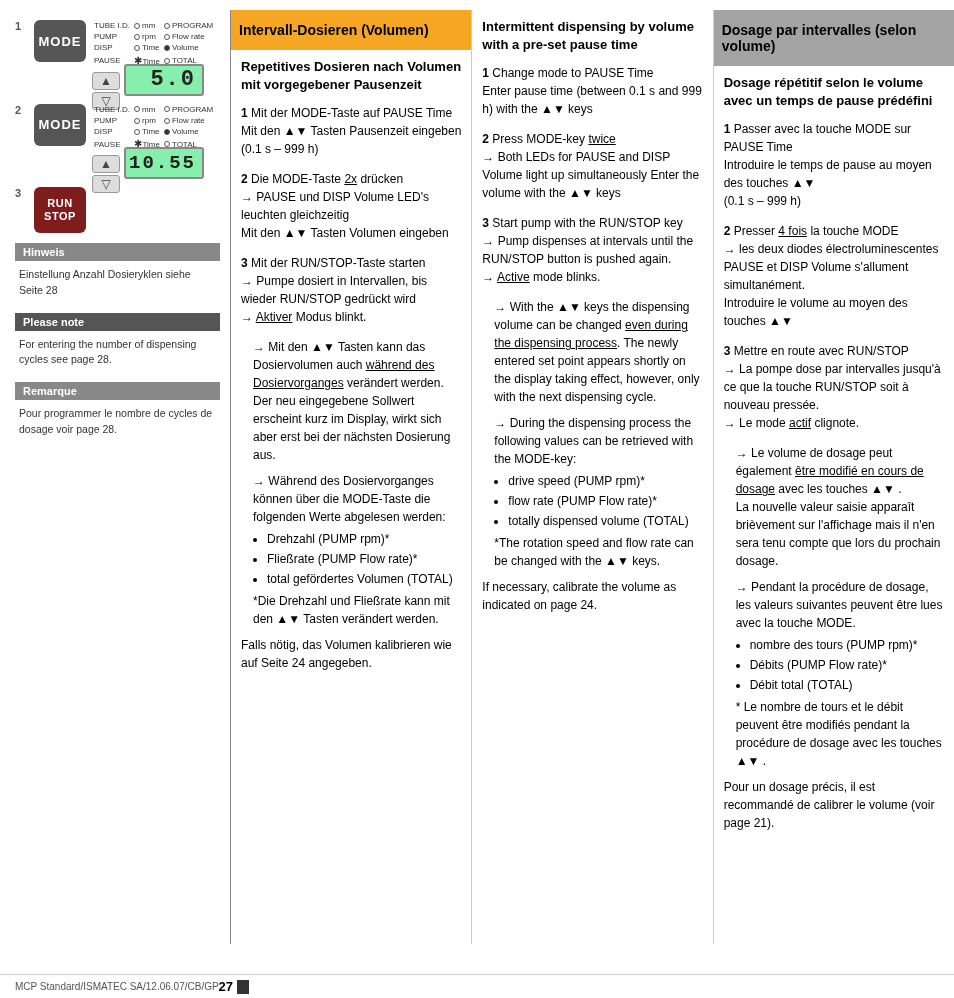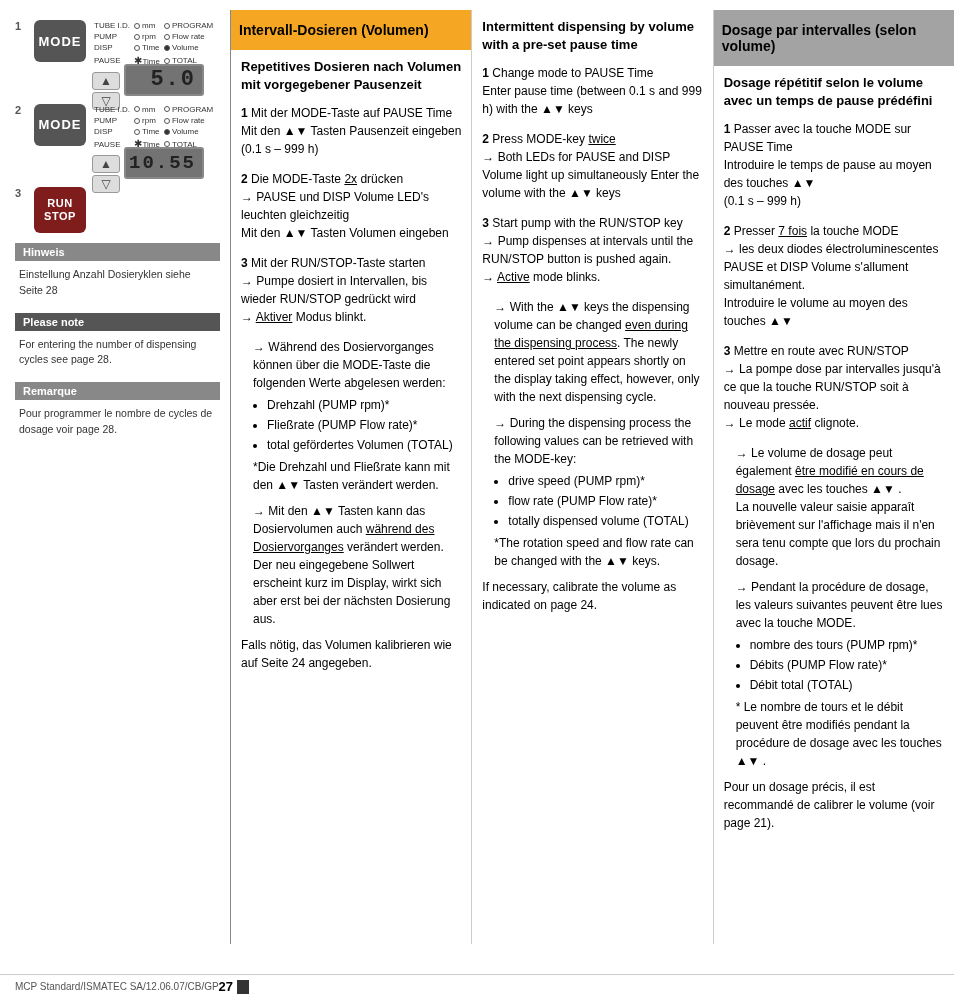--- a/index.html
+++ b/index.html
@@ -77,21 +77,21 @@
     }
 
     .star-marker {
       font-size: 10px;
       color: #333;
     }
 
     .display-screen {
       width: 80px;
       height: 32px;
-      background: #737373;
+      background: #86efac;
       border: 2px solid #888;
       border-radius: 3px;
       display: flex;
       align-items: center;
       justify-content: flex-end;
       padding-right: 6px;
       font-size: 22px;
       font-weight: bold;
       font-family: 'Courier New', monospace;
       color: #222;
@@ -413,31 +413,31 @@
           Mit den ▲▼ Tasten Volumen eingeben</p>
         </div>
 
         <div class="step">
           <p><span class="step-num">3</span> Mit der RUN/STOP-Taste starten<br>
           → Pumpe dosiert in Intervallen, bis wieder RUN/STOP gedrückt wird<br>
           → <span class="underline">Aktiver</span> Modus blinkt.</p>
         </div>
 
         <div class="indent-block">
+          <p>→ Mit den ▲▼ Tasten kann das Dosiervolumen auch <span class="underline">während des Dosiervorganges</span> verändert werden. Der neu eingegebene Sollwert erscheint kurz im Display,  wirkt sich aber erst bei der nächsten Dosierung aus.</p>
+        </div>
+
+        <div class="indent-block">
           <p>→ Während des Dosiervorganges können über die MODE-Taste die folgenden Werte abgelesen werden:</p>
           <ul class="bullet-list">
             <li><span>Drehzahl (PUMP rpm)*</span></li>
             <li><span>Fließrate (PUMP Flow rate)*</span></li>
             <li>total gefördertes Volumen (TOTAL)</li>
           </ul>
           <p>*Die Drehzahl und Fließrate kann mit den ▲▼ Tasten verändert werden.</p>
-        </div>
-
-        <div class="indent-block">
-          <p>→ Mit den ▲▼ Tasten kann das Dosiervolumen auch <span class="underline">während des Dosiervorganges</span> verändert werden. Der neu eingegebene Sollwert erscheint kurz im Display,  wirkt sich aber erst bei der nächsten Dosierung aus.</p>
         </div>
 
         <p>Falls nötig, das Volumen kalibrieren wie auf Seite 24 angegeben.</p>
       </div>
 
       <div class="column">
         <div class="column-title">Intermittent dispensing by volume with a pre-set pause time</div>
 
         <div class="step">
           <p><span class="step-num">1</span> Change mode to PAUSE Time<br>
@@ -478,21 +478,21 @@
         </div>
         <div class="column-title">Dosage répétitif selon le volume avec un temps de pause prédéfini</div>
 
         <div class="step">
           <p><span class="step-num">1</span> Passer avec la touche MODE sur PAUSE Time<br>
           Introduire le temps de pause au moyen des touches ▲▼<br>
           (0.1 s – 999 h)</p>
         </div>
 
         <div class="step">
-          <p><span class="step-num">2</span> Presser <span class="underline">7 fois</span> la touche MODE<br>
+          <p><span class="step-num">2</span> Presser <span class="underline">4 fois</span> la touche MODE<br>
           → les deux diodes électroluminescentes PAUSE et DISP Volume s'allument simultanément.<br>
           Introduire le volume au moyen des touches ▲▼</p>
         </div>
 
         <div class="step">
           <p><span class="step-num">3</span> Mettre en route avec RUN/STOP<br>
           → La pompe dose par intervalles jusqu'à ce que la touche RUN/STOP soit à nouveau  pressée.<br>
           → Le mode <span class="underline">actif</span> clignote.</p>
         </div>
 

